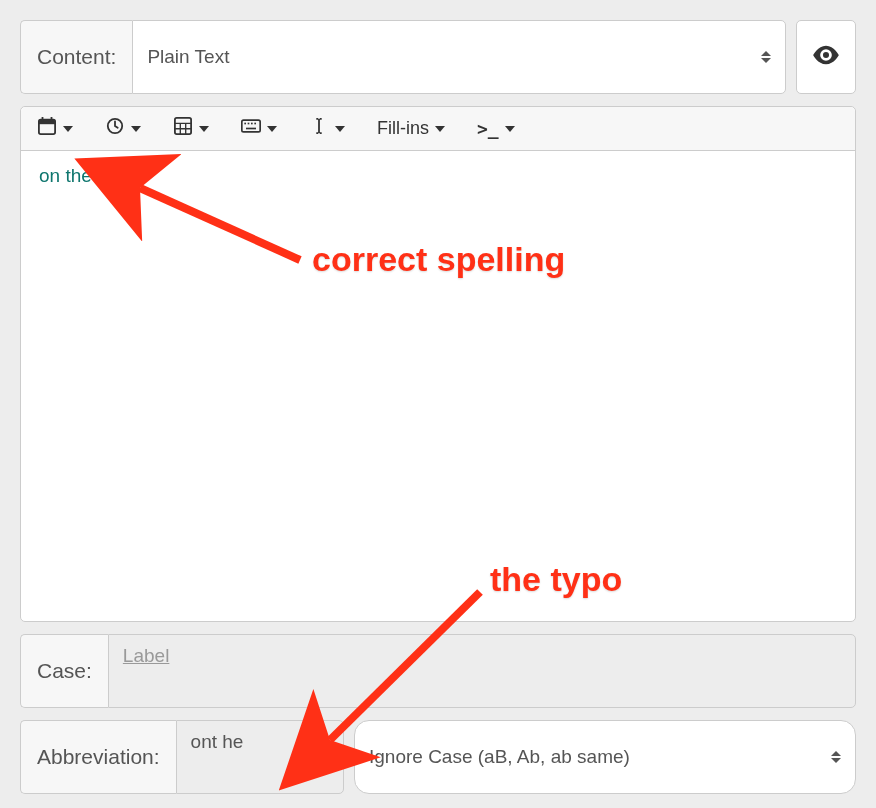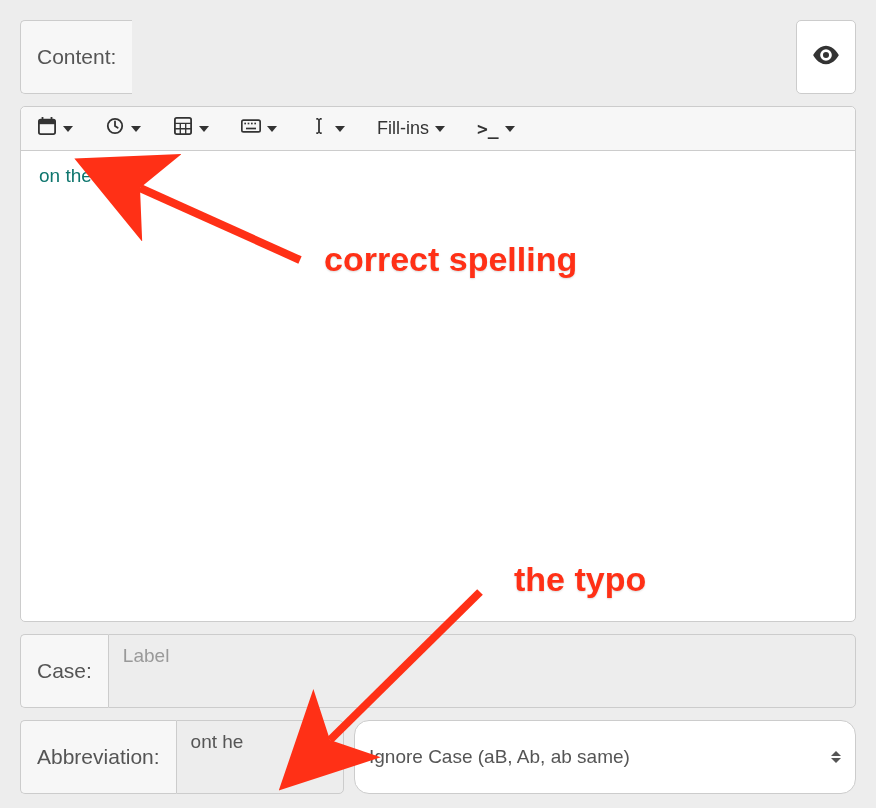--- a/index.html
+++ b/index.html
@@ -101,21 +101,21 @@
   }
   .input-group { display: flex; flex: 1; }
   .textinput {
     flex: 1;
     border: 1px solid #ccc;
     border-radius: 0 5px 5px 0;
     padding: 10px 14px;
     font-size: 19px;
     color: #555;
   }
-  .textinput.placeholder { color: #999; }
+  .textinput.placeholder { color: #999; text-decoration: underline; }
   .row.bottom .input-group { flex: 0 0 auto; }
   .row.bottom .select.full { flex: 1; }
 
   
   .annotation {
     position: absolute;
     pointer-events: none;
   }
   .anno-text {
     color: #ff3016;
@@ -125,20 +125,27 @@
     white-space: nowrap;
   }
   .arrow-svg { position: absolute; overflow: visible; }
 </style>
 </head>
 <body>
 
 <div class="row">
   <div class="input-group" style="flex:1">
     <div class="labelbox">Content:</div>
+    <div class="select">
+      <span>Plain Text</span>
+      <span class="spinner">
+          <span class="up"></span>
+          <span class="down"></span>
+        </span>
+    </div>
   </div>
   <div class="btn">
     <span class="eye-icon">
       <svg viewBox="0 0 24 16">
           <path d="M12 0C5 0 1 8 1 8s4 8 11 8 11-8 11-8S19 0 12 0zm0 13a5 5 0 1 1 0-10 5 5 0 0 1 0 10z" fill="#333"></path>
           <circle cx="12" cy="8" r="2.6" fill="#333"></circle>
         </svg>
     </span>
   </div>
 </div>
@@ -229,27 +236,27 @@
 </div>
 
 <svg class="arrow-svg" style="left:0;top:0" width="876" height="808">
   <defs>
     <marker id="ah1" markerWidth="12" markerHeight="12" refX="3" refY="6" orient="auto">
       <path d="M0,0 L12,6 L0,12 L3,6 Z" fill="#ff3016"></path>
     </marker>
   </defs>
   <path d="M300,260 L140,188" stroke="#ff3016" stroke-width="8" fill="none" marker-end="url(#ah1)"></path>
 </svg>
-<div class="annotation" style="left:324px;top:240px">
+<div class="annotation" style="left:312px;top:240px">
   <span class="anno-text">correct spelling</span>
 </div>
 
 <svg class="arrow-svg" style="left:0;top:0" width="876" height="808">
   <defs>
     <marker id="ah2" markerWidth="12" markerHeight="12" refX="3" refY="6" orient="auto">
       <path d="M0,0 L12,6 L0,12 L3,6 Z" fill="#ff3016"></path>
     </marker>
   </defs>
   <path d="M480,592 L330,740" stroke="#ff3016" stroke-width="8" fill="none" marker-end="url(#ah2)"></path>
 </svg>
-<div class="annotation" style="left:514px;top:560px">
+<div class="annotation" style="left:490px;top:560px">
   <span class="anno-text">the typo</span>
 </div>
 
 </body></html>

